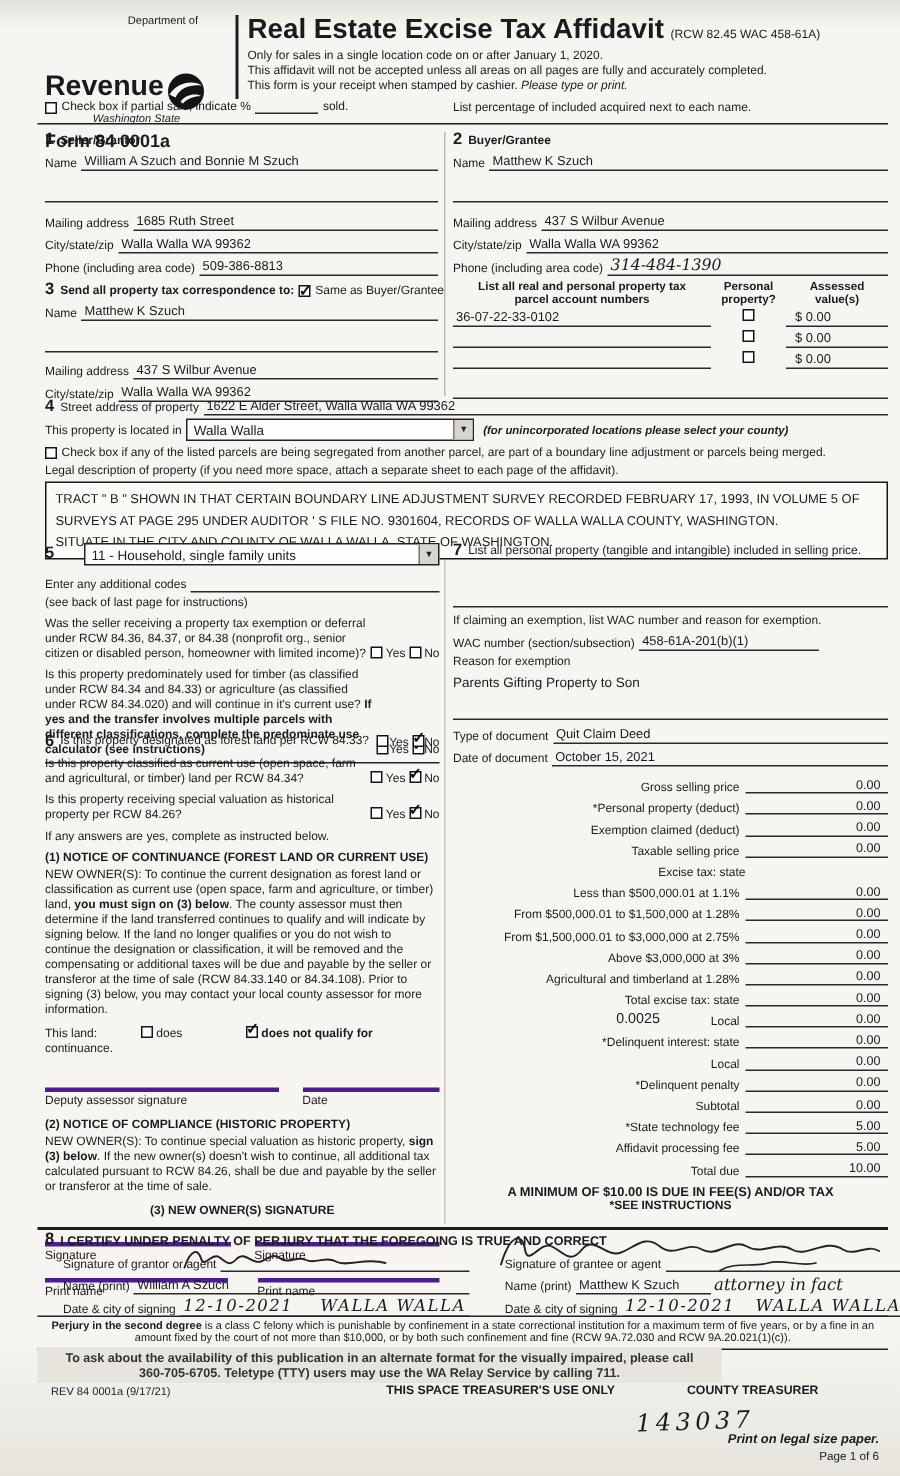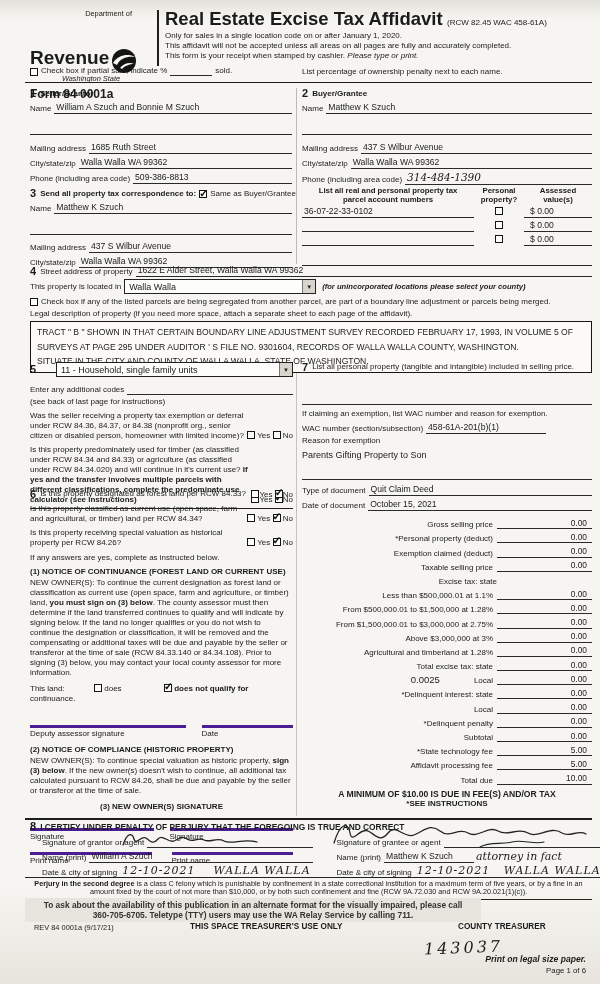--- a/index.html
+++ b/index.html
@@ -63,21 +63,21 @@
     <span class="i">Please type or print.</span>
   </div>
 </div>
 
 <div class="abs" style="left:30px;top:66px;width:260px;display:flex;align-items:flex-end;">
   <span class="cb"></span>
   <span class="small" style="margin-left:3px;">Check box if partial sale, indicate %</span>
   <span style="width:42px;border-bottom:1px solid #2a2a2a;margin:0 3px;"></span>
   <span class="small">sold.</span>
 </div>
-<div class="abs small" style="left:302px;top:67px;">List percentage of ownership penalty next to each name.</div>
+<div class="abs small" style="left:302px;top:67px;">List percentage of included acquired next to each name.</div>
 
 <div class="abs rule" style="left:25px;top:82px;width:567px;height:1.4px;"></div>
 <div class="abs" style="left:296px;top:88px;width:1px;height:176px;background:#8a8a84;opacity:.55;"></div>
 <div class="abs" style="left:296px;top:360px;width:1px;height:456px;background:#8a8a84;opacity:.45;"></div>
 
 <div class="abs" style="left:30px;top:88px;width:262px;">
   <div style="display:flex;align-items:flex-end;">
     <span class="sec-num">1</span>
     <span class="b small">Seller/Grantor</span>
   </div>
@@ -447,19 +447,19 @@
 </div>
 
 <div class="abs" style="left:25px;top:877px;width:567px;border-top:1.3px solid #222;border-bottom:1.3px solid #222;padding:1.5px 6px;text-align:center;font-size:7.3px;line-height:8.8px;">
   <span class="b">Perjury in the second degree</span><span> is a class C felony which is punishable by confinement in a state correctional institution for a maximum term of five years, or by a fine in an amount fixed by the court of not more than $10,000, or by both such confinement and fine (RCW 9A.72.030 and RCW 9A.20.021(1)(c)).</span>
 </div>
 <div class="abs" style="left:25px;top:898px;width:456px;text-align:center;font-size:8.4px;line-height:10px;font-weight:bold;color:#33332f;background:#e6e4dc;padding:2px 10px;">
   <span>To ask about the availability of this publication in an alternate format for the visually impaired, please call 360-705-6705. Teletype (TTY) users may use the WA Relay Service by calling 711.</span>
 </div>
 
 <div class="abs tiny" style="left:34px;top:923px;">REV 84 0001a   (9/17/21)</div>
-<div class="abs b" style="left:190px;top:922px;width:220px;text-align:left;font-size:8.2px;">THIS SPACE TREASURER'S USE ONLY</div>
+<div class="abs b" style="left:190px;top:922px;width:220px;text-align:right;font-size:8.2px;">THIS SPACE TREASURER'S USE ONLY</div>
 <div class="abs b" style="left:458px;top:922px;font-size:8.2px;">COUNTY TREASURER</div>
 
 <div class="abs hw" style="left:424px;top:938px;font-size:16px;letter-spacing:3px;transform:rotate(-2deg);">143037</div>
 
 <div class="abs b i" style="right:14px;top:954px;font-size:8.6px;">Print on legal size paper.</div>
 <div class="abs" style="right:14px;top:966px;font-size:7.8px;">Page 1 of 6</div>
 
 </body></html>

